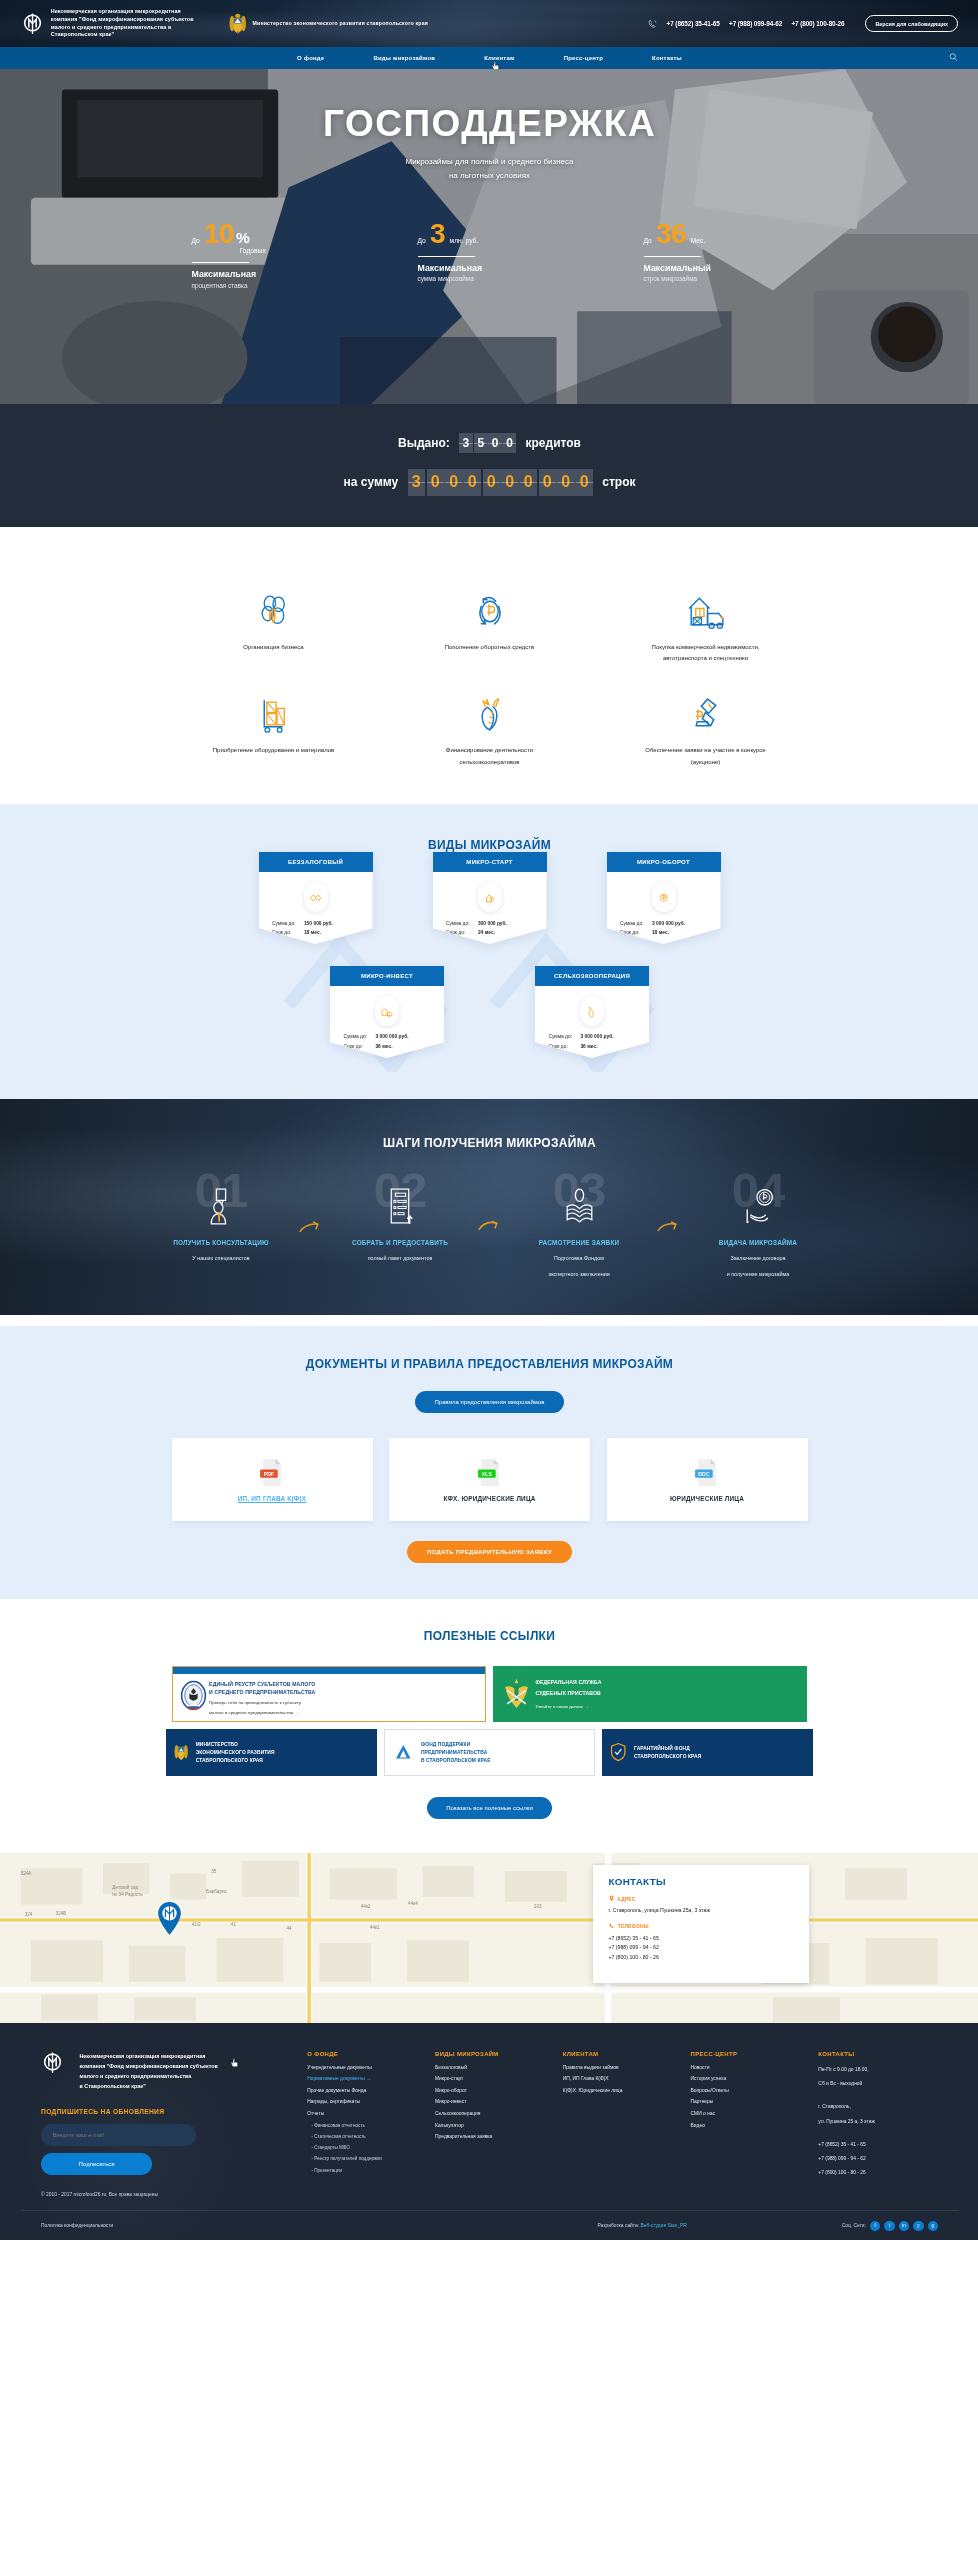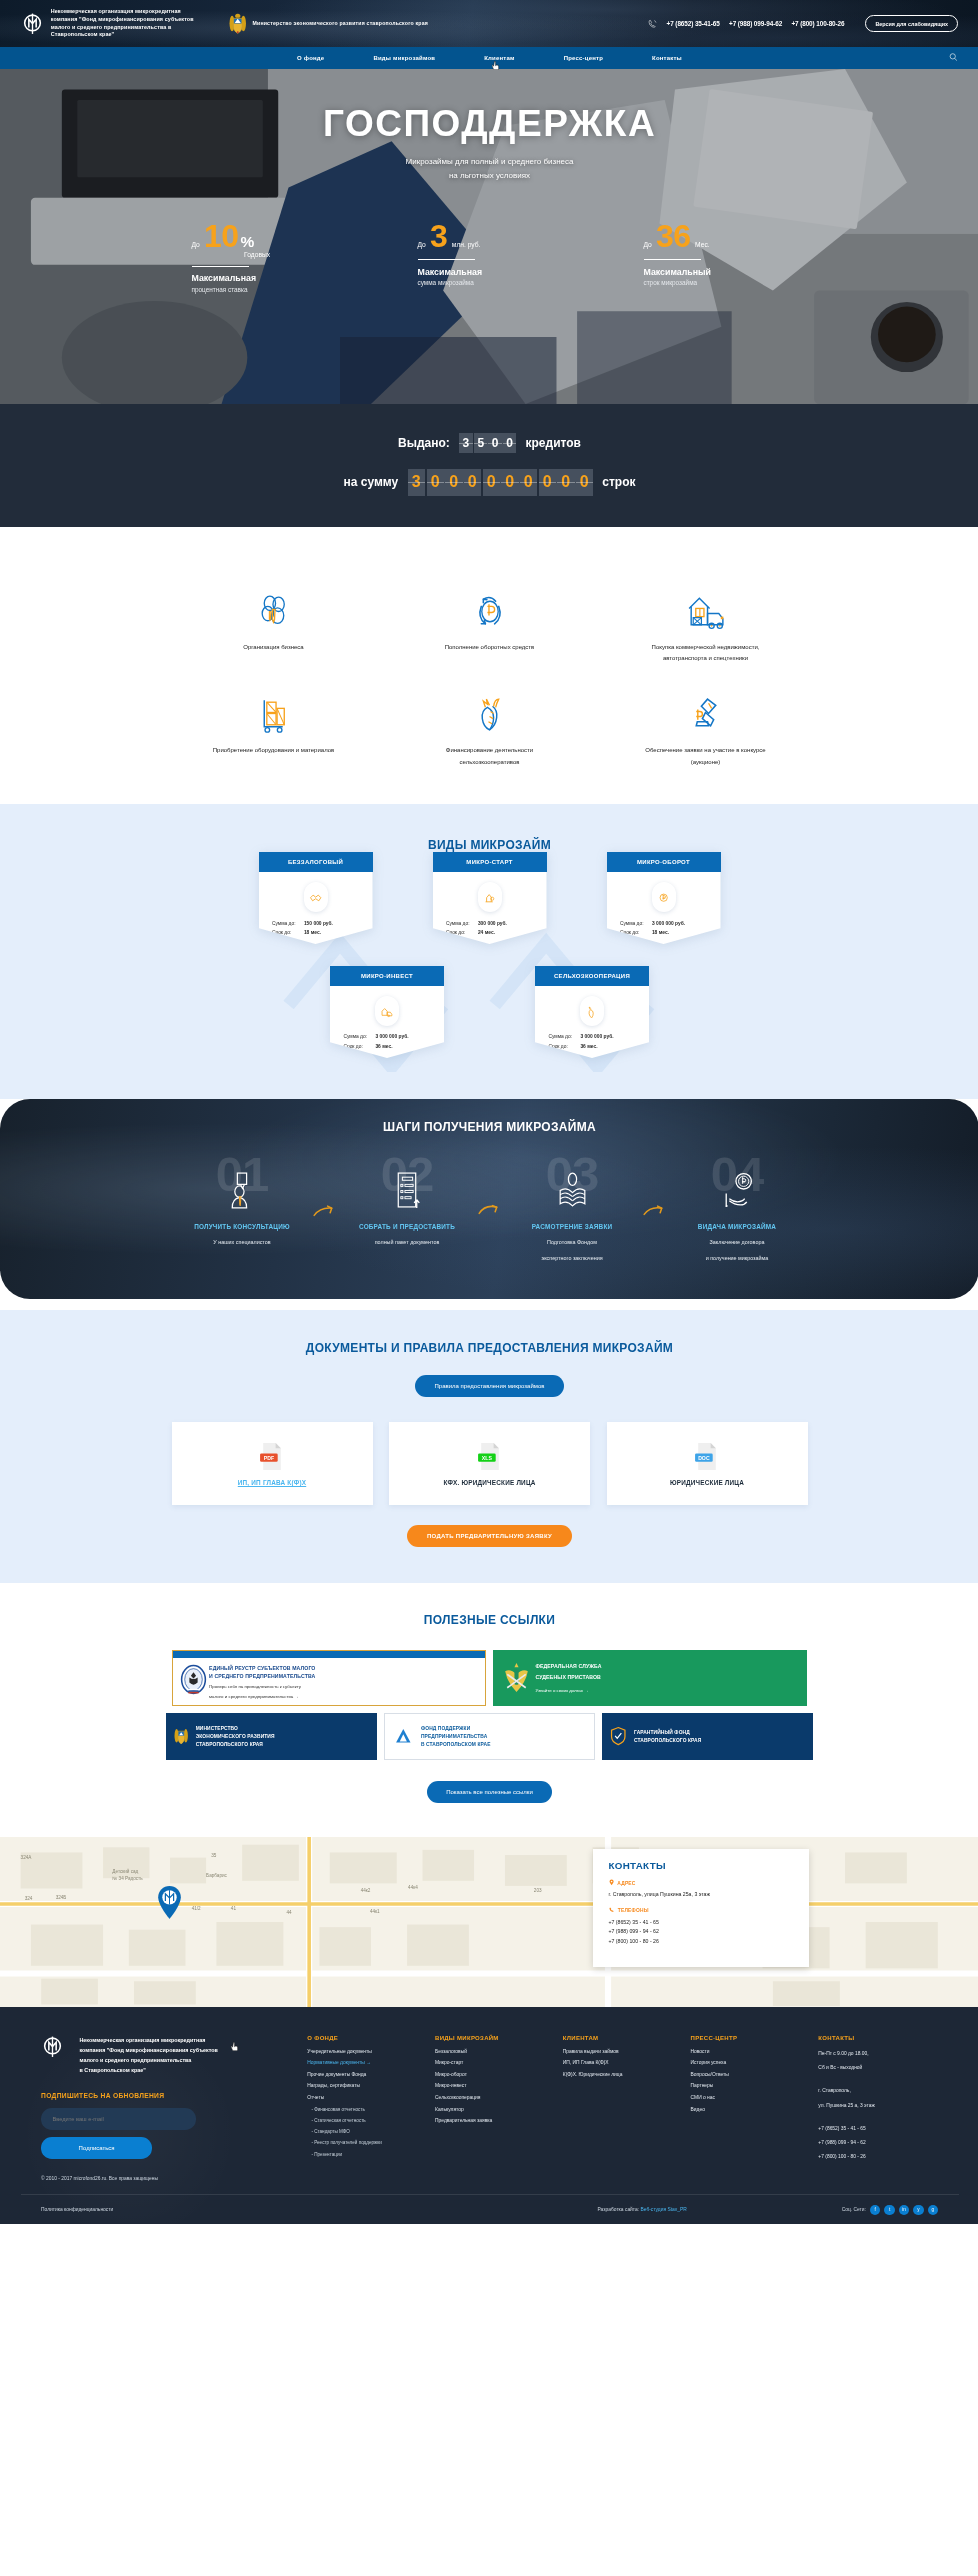--- a/index.html
+++ b/index.html
@@ -81,21 +81,21 @@
   .hero-sub{
     margin-top:13.4px;color:#fff;font-size:8px;line-height:1.8;font-weight:normal;
     text-shadow:0 0.5px 4.1px rgba(0,0,0,.5);
   }
   .stats{
     position:relative;z-index:3;display:flex;justify-content:center;gap:82px;margin-top:37px;
   }
   .stat{width:144px;text-align:left;}
   .stat-row{display:flex;align-items:baseline;color:#fff;}
   .stat-pre{font-size:6.7px;margin-right:4.1px;}
-  .stat-num{font-size:32px;font-weight:bold;color:#f7a21b;line-height:.95;letter-spacing:-0.5px;text-align:right;}
+  .stat-num{font-size:28px;font-weight:bold;color:#f7a21b;line-height:.95;letter-spacing:-0.5px;text-align:right;}
   .stat-unit{font-size:6.7px;margin-left:4.6px;color:#fff;}
   .stat-unit.pct{color:#fff;font-size:15.5px;font-weight:bold;margin-left:1px;}
   .stat-pctwrap{display:flex;flex-direction:column;justify-content:flex-start;margin-left:1px;}
   .stat-rule{width:57px;height:1px;background:#fff;margin:8.2px 0 6.2px;}
   .stat-t1{color:#fff;font-size:8.8px;font-weight:bold;}
   .stat-t2{color:#e4e7eb;font-size:6.4px;margin-top:2.6px;}
 
   
   .counters{background:#222c3a;padding:29px 0 31px;text-align:center;}
   .counter-line{display:flex;align-items:center;justify-content:center;gap:9.3px;}
@@ -146,34 +146,33 @@
     box-shadow:0 1px 4.6px rgba(80,110,150,.20);
     margin:0 auto 8.2px;display:flex;align-items:center;justify-content:center;
   }
   .tcard-rows{padding:0 13.4px;}
   .trow{display:flex;font-size:4.9px;color:#2a2a2a;margin-bottom:4.1px;}
   .trow .k{width:32px;flex:0 0 32px;}
   .trow .v{font-weight:bold;}
 
   
   .steps{
-    position:relative;padding:21px 0 36px;overflow:hidden;
+    position:relative;padding:37px 0 36px;overflow:hidden;
     background:linear-gradient(100deg,#17212c 0%,#223246 30%,#2c4059 52%,#1d2b3b 78%,#131c27 100%);
-    border-radius:30px;
   }
   .steps::before{
     content:"";position:absolute;inset:0;
     background:
       radial-gradient(ellipse at 22% 45%, rgba(150,175,200,.20), transparent 42%),
       radial-gradient(ellipse at 55% 30%, rgba(110,140,175,.22), transparent 40%),
       radial-gradient(ellipse at 85% 65%, rgba(70,100,140,.25), transparent 45%);
   }
   .steps > *{position:relative;z-index:2;}
   .steps .sec-title{color:#fff;}
-  .steps-row{display:flex;justify-content:center;align-items:flex-start;gap:0;margin-top:24px;}
+  .steps-row{display:flex;justify-content:center;align-items:flex-start;gap:7px;margin-top:24px;}
   .step{width:133px;text-align:center;position:relative;}
   .bignum{
     position:absolute;top:-8.2px;left:50%;transform:translateX(-50%);
     font-size:49px;font-weight:bold;color:rgba(255,255,255,.12);line-height:1;letter-spacing:-1px;
     pointer-events:none;
   }
   .step-ico{height:52px;display:flex;align-items:flex-end;justify-content:center;position:relative;z-index:2;}
   .step-t{color:#63c7f2;font-size:6.4px;font-weight:bold;margin-top:13.4px;letter-spacing:0.2px;}
   .step-d{color:#e6ecf2;font-size:5.4px;margin-top:6.2px;line-height:1.9;}
   .arrowgap{width:32px;display:flex;align-items:center;justify-content:center;padding-top:44px;}

